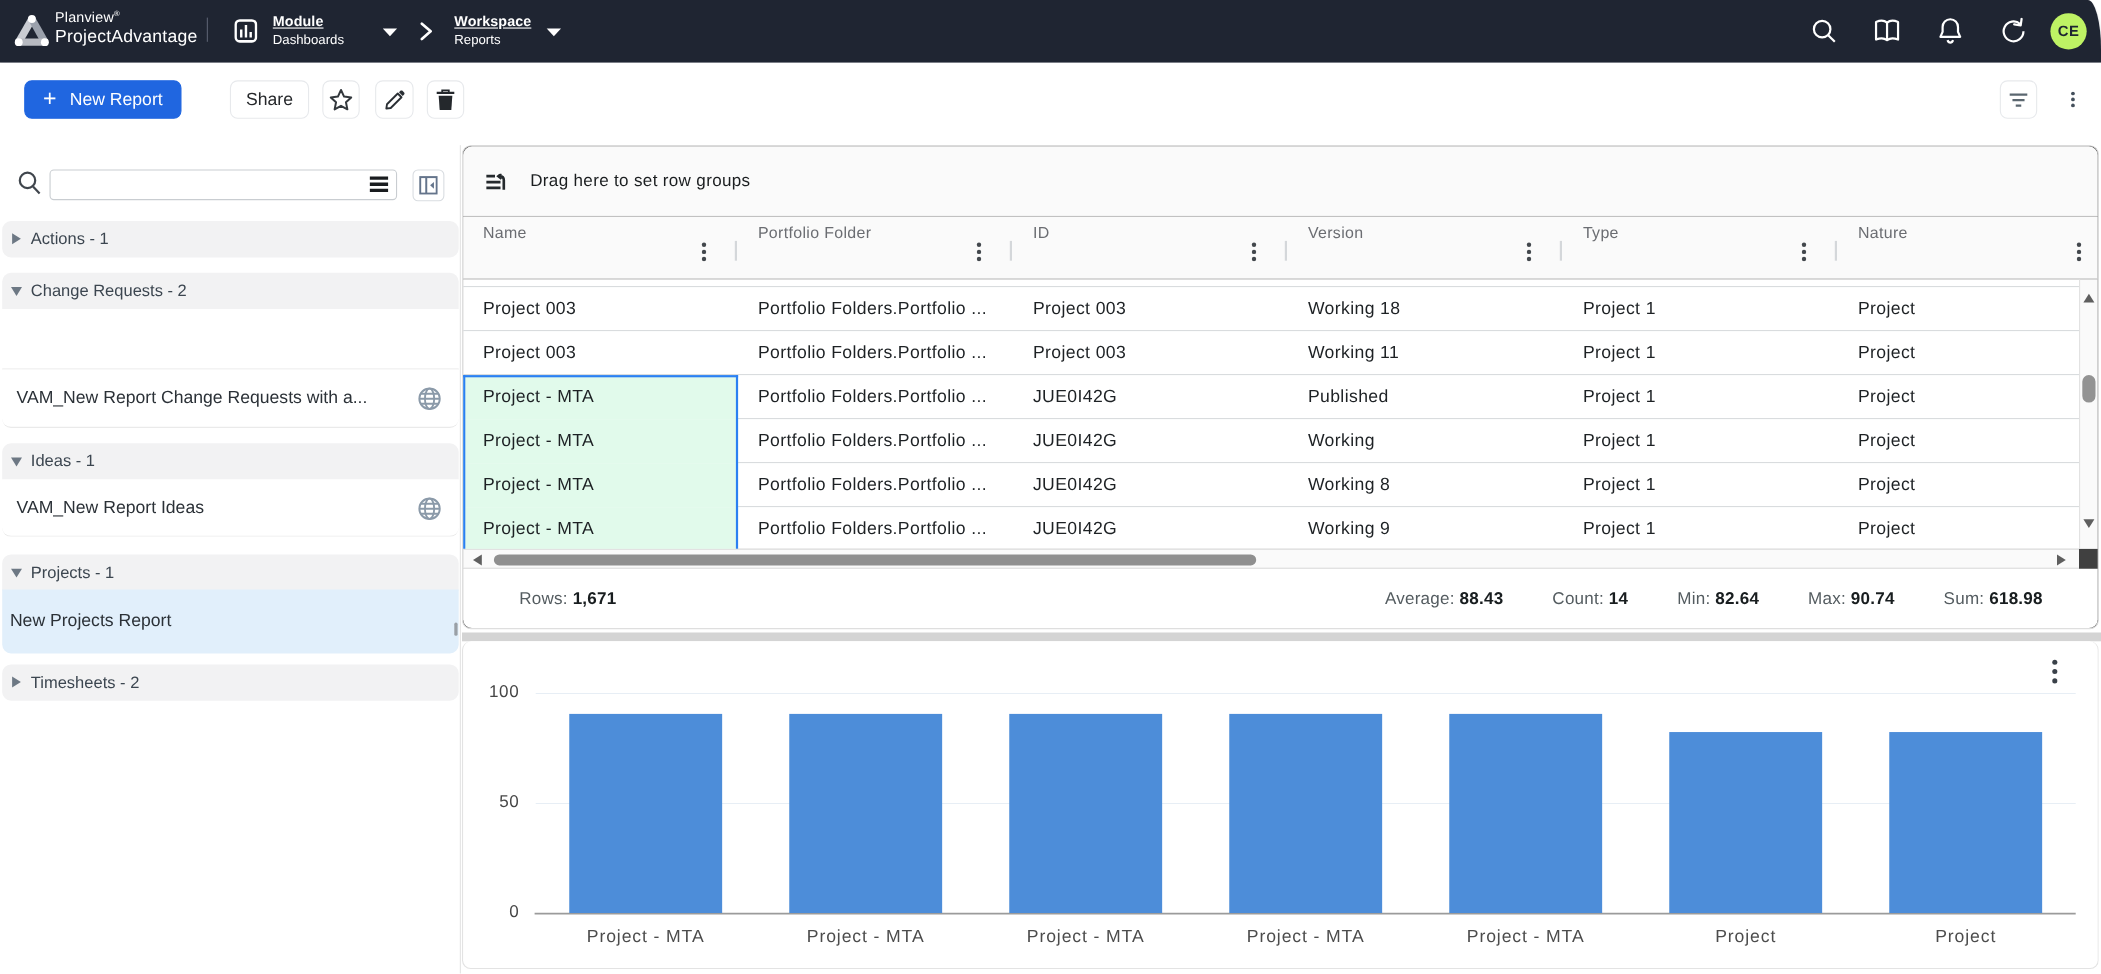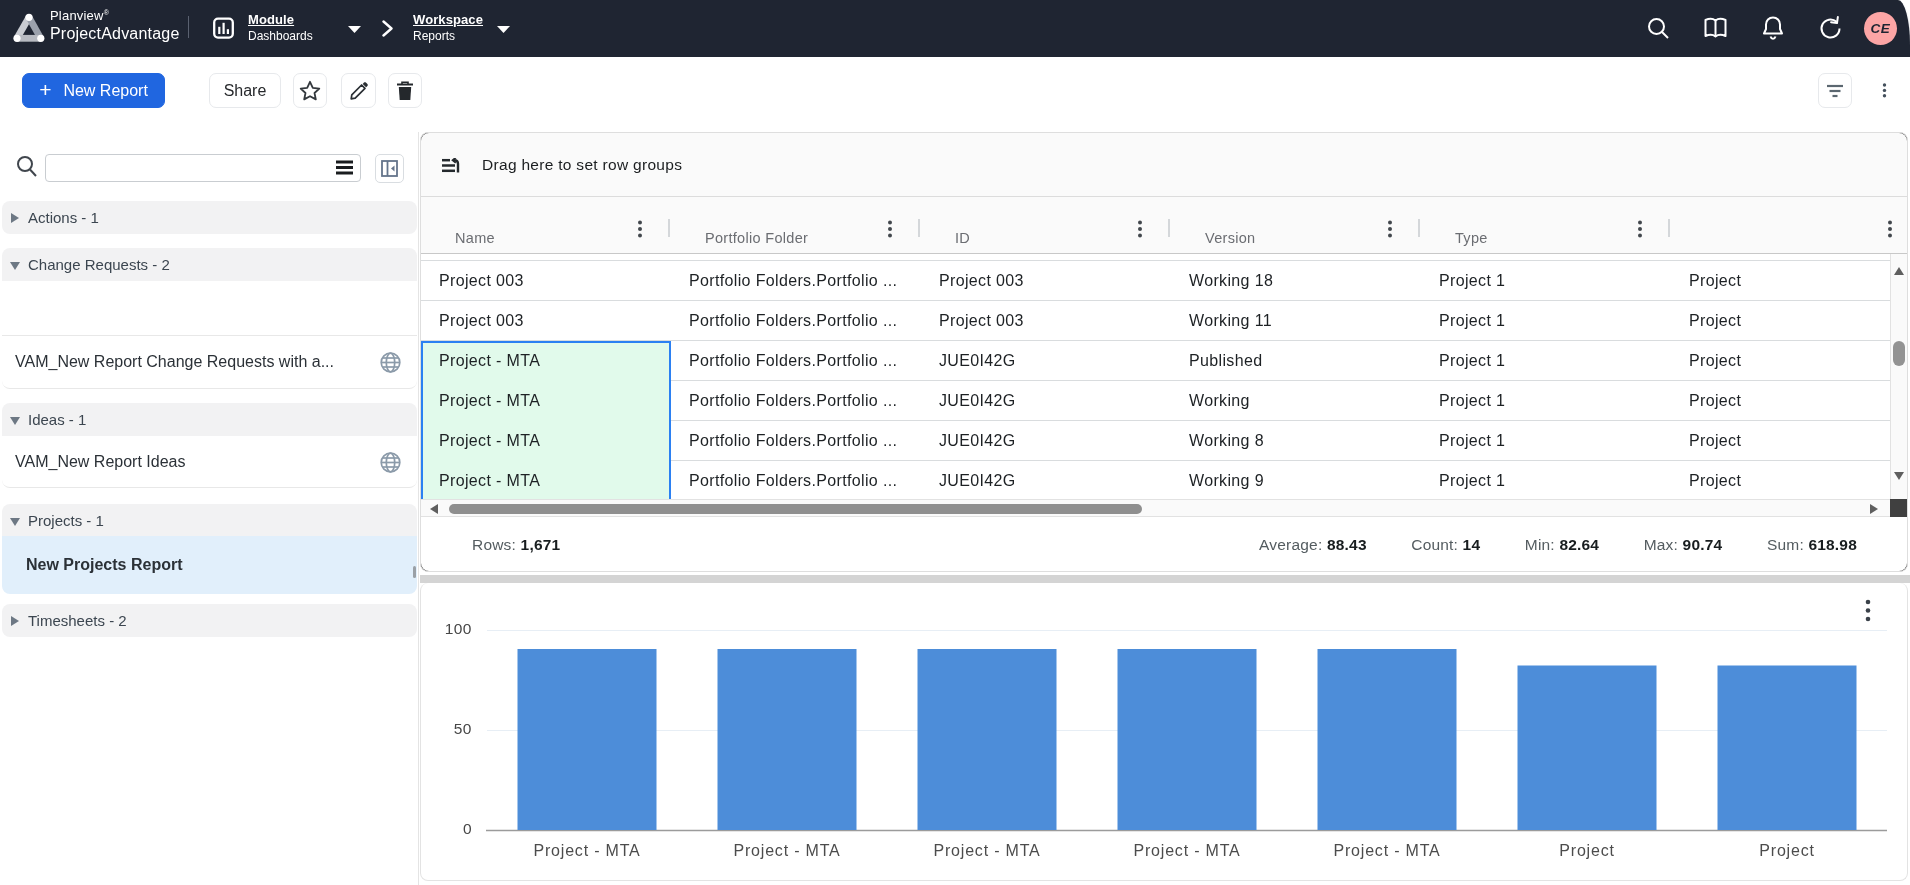--- a/index.html
+++ b/index.html
@@ -54,21 +54,21 @@
 .card-sep { position:absolute; left:2px; width:415px; height:1px; background:#e8e8e8; }
 
 #gridcard { position:absolute; left:420px; top:132px; width:1488px; height:440px;
   border:1px solid #dedede; border-radius:8px; background:#404040; }
 #dragpanel { position:absolute; left:0; top:0; width:1486px; height:64px;
   border-bottom:1px solid #dcdcdc; border-radius:8px 8px 0 0; background:#fafafa; }
 #dragpanel .txt { position:absolute; left:61px; top:23px; font-size:15.5px; letter-spacing:.3px; color:#1b1e20; }
 #gridhead { position:absolute; left:0; top:64px; width:1486px; height:57px;
   border-bottom:1px solid #c8c8c8; background:#fafafa; }
 .hcell { position:absolute; top:0; height:57px; font-size:14.5px; letter-spacing:.3px; color:#6b6d72; }
-.hcell .lbl { position:absolute; left:18px; top:33px;margin-left:16px; }
+.hcell .lbl { position:absolute; left:18px; top:7px; }
 .hkebab { position:absolute; top:23px; }
 .hsep { position:absolute; top:22px; width:2px; height:18px; background:#d4d7da; }
 #gridbody { position:absolute; left:0; top:121px; width:1469px; height:245px; overflow:hidden;
   background:#fff; }
 .row { position:absolute; left:0; width:1469px; height:40px; border-bottom:1px solid #d9dcde; }
 .cell { position:absolute; top:0; height:40px; line-height:39px; font-size:16px; letter-spacing:.35px; color:#1d2124;
   padding-left:18px; white-space:nowrap; overflow:hidden; }
 .gcell { background:#e1faeb; }
 
 #vscroll { position:absolute; left:1469px; top:121px; width:17px; height:245px;
@@ -140,21 +140,21 @@
     <line x1="12.5" y1="3.5" x2="12.5" y2="19.5" stroke="#fff" stroke-width="2"></line>
   </svg>
   <svg class="abs" style="left:1761px;top:15px" width="24" height="27" viewBox="0 0 24 27">
     <path d="M12 2.5 C8 2.5 5 5.5 5 9.5 L5 14 L3 18.5 L21 18.5 L19 14 L19 9.5 C19 5.5 16 2.5 12 2.5 Z" fill="none" stroke="#fff" stroke-width="2" stroke-linejoin="round"></path>
     <path d="M9.5 21.5 C10 23 11 23.8 12 23.8 C13 23.8 14 23 14.5 21.5" fill="none" stroke="#fff" stroke-width="2"></path>
   </svg>
   <svg class="abs" style="left:1818px;top:16px" width="26" height="25" viewBox="0 0 26 25">
     <path d="M21.5 12.5 A9 9 0 1 1 18.5 5.8" fill="none" stroke="#fff" stroke-width="2"></path>
     <path d="M19 1 L19 7 L13 7" fill="none" stroke="#fff" stroke-width="2" stroke-linecap="round" stroke-linejoin="round" transform="rotate(8 19 7)"></path>
   </svg>
-  <div class="abs" style="left:1864px;top:12px;width:33px;height:33px;border-radius:50%;background:#fca5a5;color:#1d2431;font-size:13.5px;font-weight:700;display:flex;align-items:center;justify-content:center;letter-spacing:.5px;font-style:italic;">CE</div>
+  <div class="abs" style="left:1864px;top:12px;width:33px;height:33px;border-radius:50%;background:#bef264;color:#1d2431;font-size:13.5px;font-weight:700;display:flex;align-items:center;justify-content:center;letter-spacing:.5px;">CE</div>
 </div>
 
 <div id="toolbar">
   <div class="btn" id="btnNew"><span class="plus">+</span>New Report</div>
   <div class="btn" id="btnShare">Share</div>
   <div class="btn" id="btnStar">
     <svg width="22" height="21" viewBox="0 0 22 21">
       <path d="M11 1.8 L13.8 7.8 L20.3 8.6 L15.5 13 L16.8 19.4 L11 16.2 L5.2 19.4 L6.5 13 L1.7 8.6 L8.2 7.8 Z" fill="none" stroke="#33383d" stroke-width="1.8" stroke-linejoin="round"></path>
     </svg>
   </div>
@@ -229,21 +229,21 @@
         <circle cx="10.5" cy="10.5" r="9.3" fill="none" stroke="#8b9aa9" stroke-width="1.7"></circle>
         <ellipse cx="10.5" cy="10.5" rx="4.2" ry="9.3" fill="none" stroke="#8b9aa9" stroke-width="1.7"></ellipse>
         <line x1="1.2" y1="10.5" x2="19.8" y2="10.5" stroke="#8b9aa9" stroke-width="1.7"></line>
         <line x1="2.4" y1="6" x2="18.6" y2="6" stroke="#8b9aa9" stroke-width="1.7"></line>
         <line x1="2.4" y1="15" x2="18.6" y2="15" stroke="#8b9aa9" stroke-width="1.7"></line>
       </svg>
   </div>
 
   <div class="sechead" style="top:372px"><span class="car"><span class="caret-d"></span></span>Projects - 1</div>
   <div class="item" style="top:404px;height:58px;background:#e1effb;border-radius:0 0 8px 8px;">
-      <span style="margin-left:24px;font-weight:bold;">New Projects Report</span>
+      <span style="margin-left:7px;">New Projects Report</span>
     </div>
 
   <div style="position:absolute;left:413px;top:434px;width:3px;height:12px;background:#9aa0a6;border-radius:2px;"></div>
   <div class="sechead closed" style="top:472px"><span class="car"><span class="caret-r"></span></span>Timesheets - 2</div>
 </div>
 
 <div id="gridcard">
   <div id="dragpanel">
     <svg class="abs" style="left:21px;top:25px" width="18" height="15" viewBox="0 0 18 15">
       <line x1="0" y1="2.2" x2="8" y2="2.2" stroke="#24292d" stroke-width="2.5"></line>
@@ -262,20 +262,23 @@
         <span class="lbl">Portfolio Folder</span>
       </div>
     <div class="hcell" style="left:500px;width:250px">
         <span class="lbl">ID</span>
       </div>
     <div class="hcell" style="left:750px;width:250px">
         <span class="lbl">Version</span>
       </div>
     <div class="hcell" style="left:1000px;width:250px">
         <span class="lbl">Type</span>
+      </div>
+    <div class="hcell" style="left:1250px;width:236px">
+        <span class="lbl">Nature</span>
       </div>
     <svg class="hkebab" style="left:216px" width="6" height="18" viewBox="0 0 6 18">
         <circle cx="3" cy="2.5" r="2" fill="#42474c"></circle>
         <circle cx="3" cy="9" r="2" fill="#42474c"></circle>
         <circle cx="3" cy="15.5" r="2" fill="#42474c"></circle>
       </svg>
     <svg class="hkebab" style="left:466px" width="6" height="18" viewBox="0 0 6 18">
         <circle cx="3" cy="2.5" r="2" fill="#42474c"></circle>
         <circle cx="3" cy="9" r="2" fill="#42474c"></circle>
         <circle cx="3" cy="15.5" r="2" fill="#42474c"></circle>

